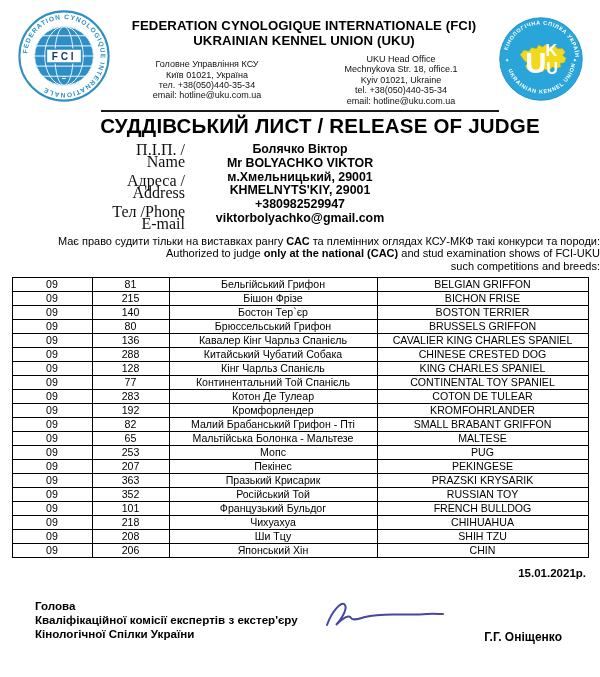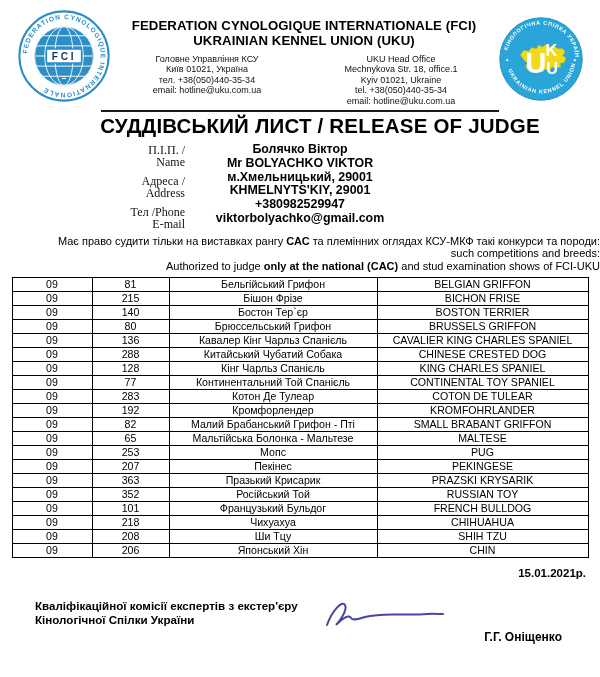--- a/index.html
+++ b/index.html
@@ -11,32 +11,32 @@
     font-family:"Liberation Sans","DejaVu Sans",sans-serif;
     color:#000;
     overflow:hidden;
   }
   
   .header { display:flex; align-items:flex-start; padding:10px 14px 0 18px; }
   .logo-box { flex:0 0 92px; }
   .logo-box svg { display:block; }
   .header-center { flex:1 1 auto; text-align:center; padding-top:8px; }
   .org-line { font-size:13.2px; font-weight:bold; line-height:15px; letter-spacing:0.1px; }
-  .office-row { display:flex; margin-top:6px; }
+  .office-row { display:flex; margin-top:6px;align-items:center; }
   .office-col { flex:1 1 50%; font-size:9px; line-height:10.4px; color:#111; }
   .office-col div { white-space:nowrap; }
   
   .separator { width:398px; margin:4px auto 0; border-top:2px solid #1a1a1a; }
   .doc-title { text-align:center; font-size:20.5px; font-weight:bold; margin-top:2px; letter-spacing:0.2px;padding-left:40px; }
   
   .info { position:relative; margin-top:5px; min-height:82px; }
   .info-labels {
     position:absolute; left:0; top:1px; width:185px;
     text-align:right; font-family:"Liberation Serif","DejaVu Serif",serif;
-    font-size:12px; line-height:12px; color:#111;
+    font-size:16px; line-height:12px; color:#111;
   }
   .label-group { margin-bottom:6px; }
   .label-group.g2 { margin-top:7px; }
   .info-values { text-align:center; font-weight:bold; font-size:12.4px; line-height:13.8px; }
   
   .auth { text-align:right; font-size:11px; line-height:12.4px; margin-top:9px; }
   .auth b { font-weight:bold; }
   
   table.breeds { border-collapse:collapse; margin:5px auto 0; width:576px; table-layout:fixed; }
   table.breeds td {
@@ -154,22 +154,22 @@
       <div>Mr BOLYACHKO VIKTOR</div>
       <div>м.Хмельницький, 29001</div>
       <div>KHMELNYTS'KIY, 29001</div>
       <div>+380982529947</div>
       <div>viktorbolyachko@gmail.com</div>
     </div>
   </div>
 
   <div class="auth">
     <div><span>Має право судити тільки на виставках рангу </span><b>САС</b><span> та племінних оглядах КСУ-МКФ  такі конкурси та породи:</span></div>
+    <div><span>Authorized to judge </span><b>only at the national (CAC)</b><span> and stud examination shows of FCI-UKU</span></div>
     <div>such competitions and breeds:</div>
-    <div><span>Authorized to judge </span><b>only at the national (CAC)</b><span> and stud examination shows of FCI-UKU</span></div>
   </div>
 
   <table class="breeds">
     <colgroup>
       <col style="width:80px">
         <col style="width:77px">
         <col style="width:208px">
         <col style="width:211px">
     </colgroup>
     <tbody>
@@ -312,20 +312,21 @@
       <td>Японський Хін</td>
       <td>CHIN</td>
     </tr>
   </tbody>
   </table>
 
   <div class="date-line">15.01.2021р.</div>
 
   <div class="footer">
     <div class="sign-block">
+      <div>Голова</div>
       <div>Кваліфікаційної комісії експертів з екстер'єру</div>
       <div>Кінологічної Спілки України</div>
     </div>
     <div class="signature">
       <svg width="140" height="45" viewBox="0 0 140 45">
         <path d="M12,32 C17,18 27,7 30,12 C33,17 24,29 21,32 C28,25 34,21 36,25 C38,28 43,26 50,24 C68,19 88,23 112,21 C118,20.5 123,21 128,21" fill="none" stroke="#4747a2" stroke-width="2" stroke-linecap="round"></path>
       </svg>
     </div>
     <div class="signer-name">Г.Г. Оніщенко</div>
   </div>

